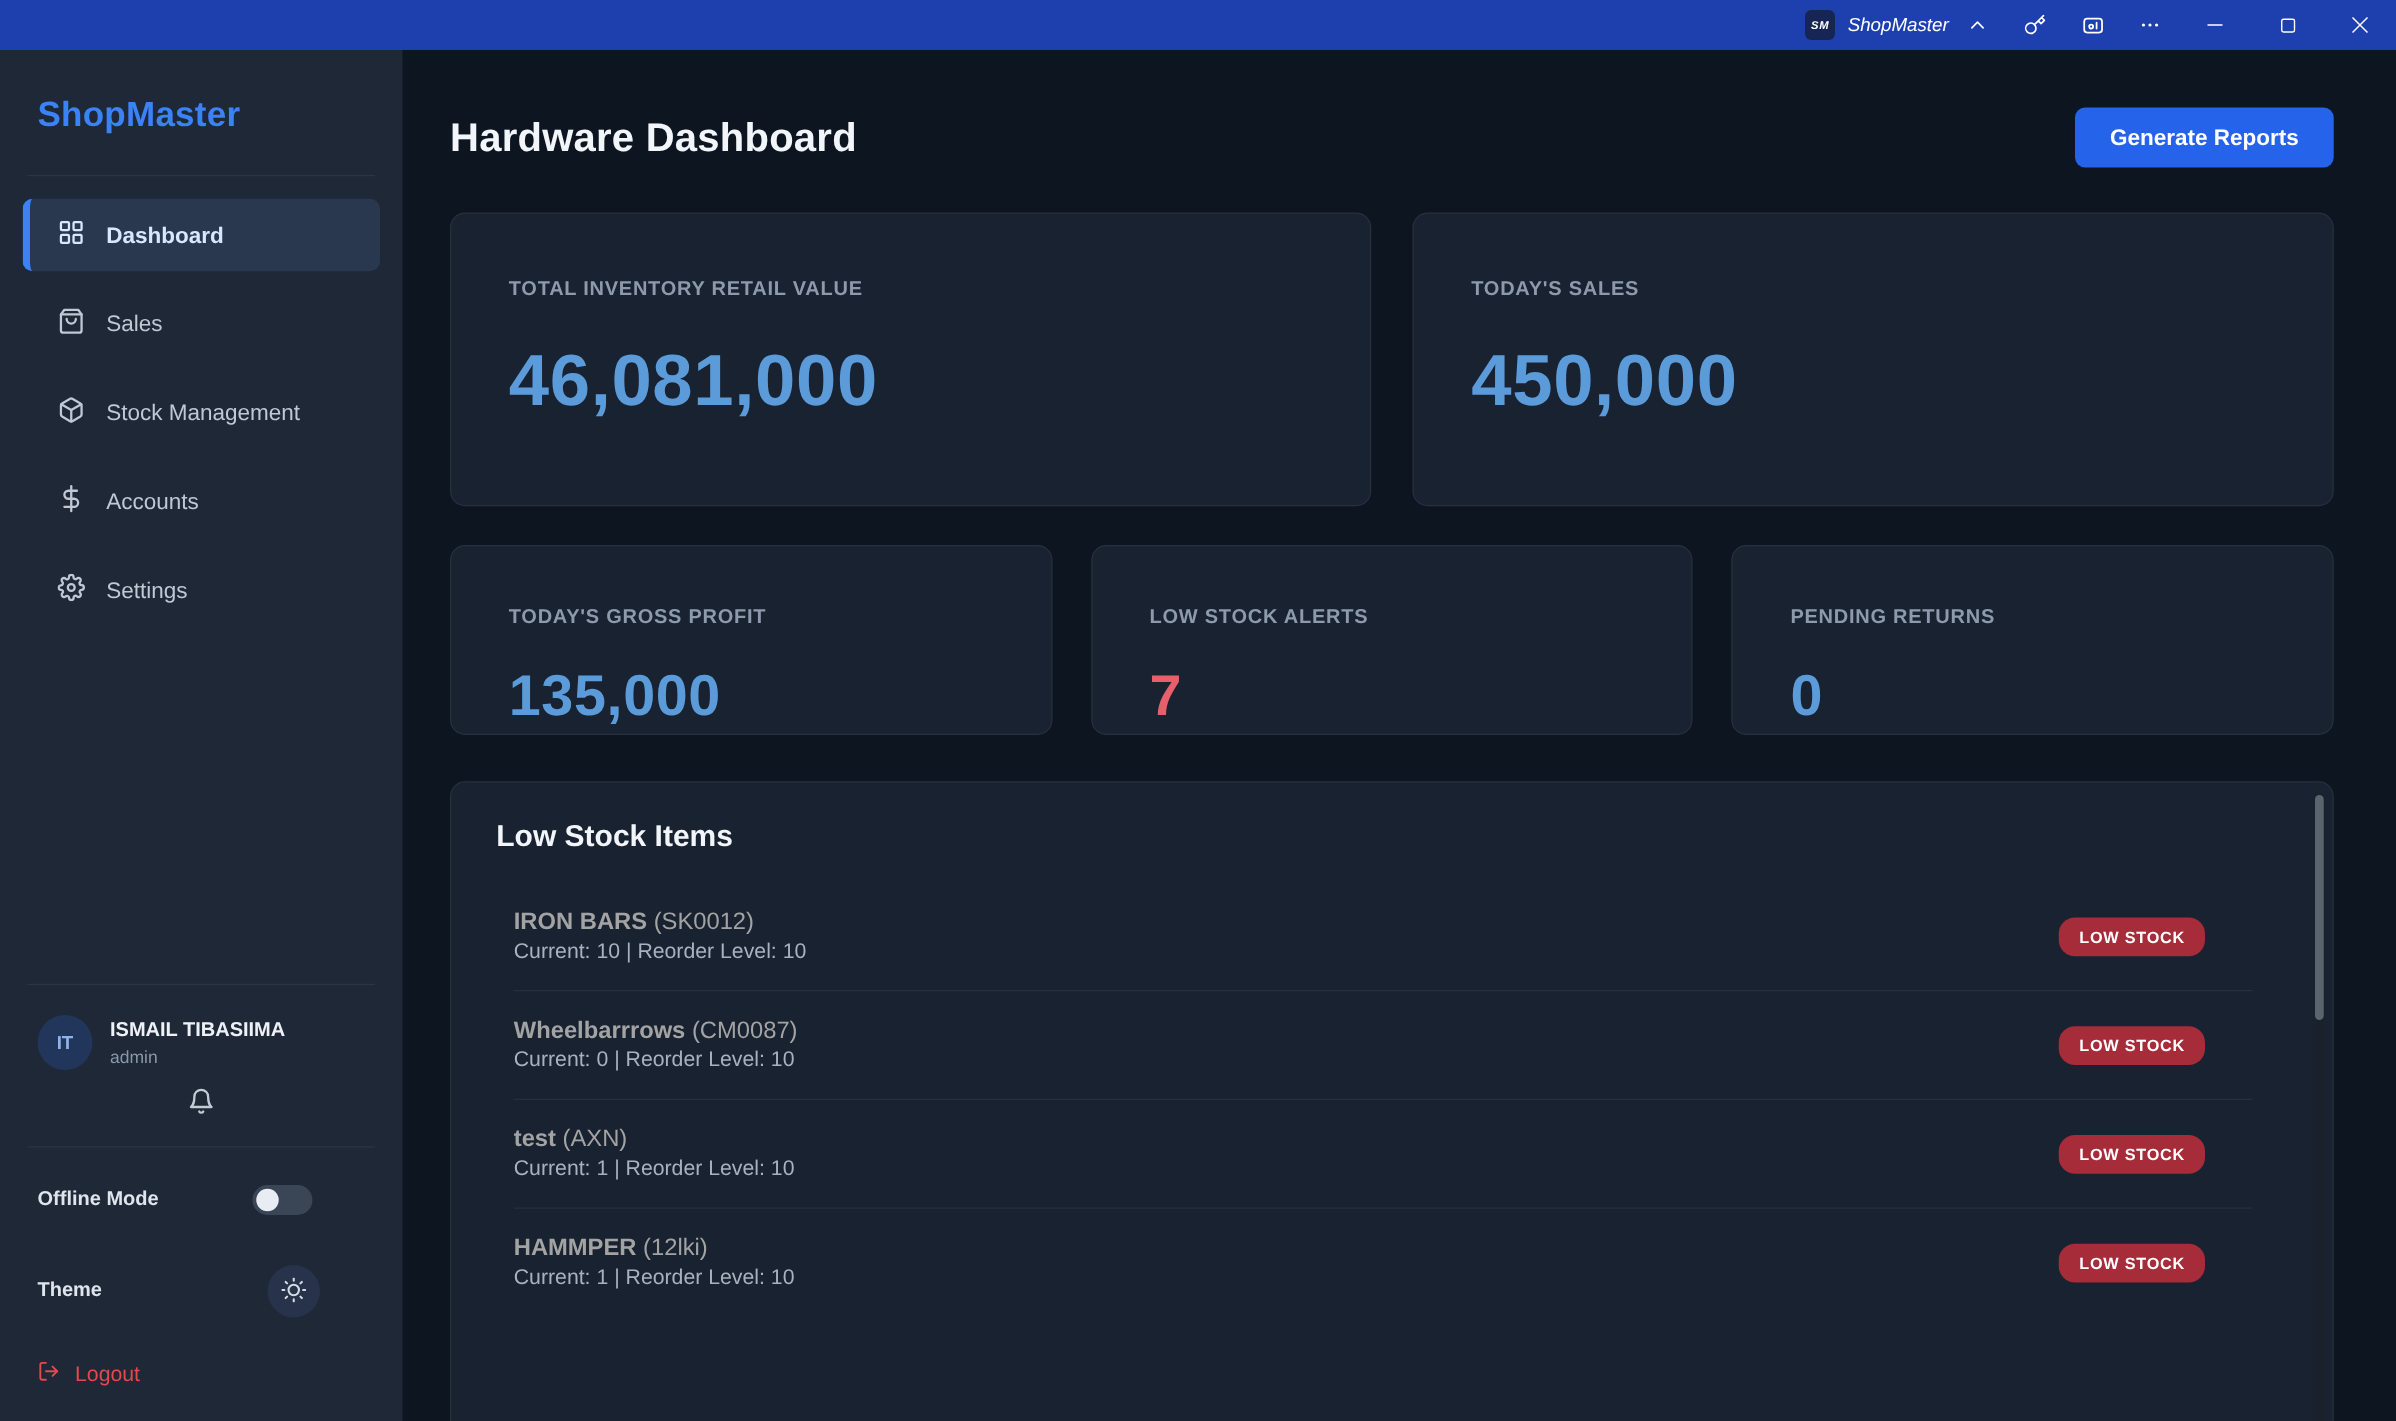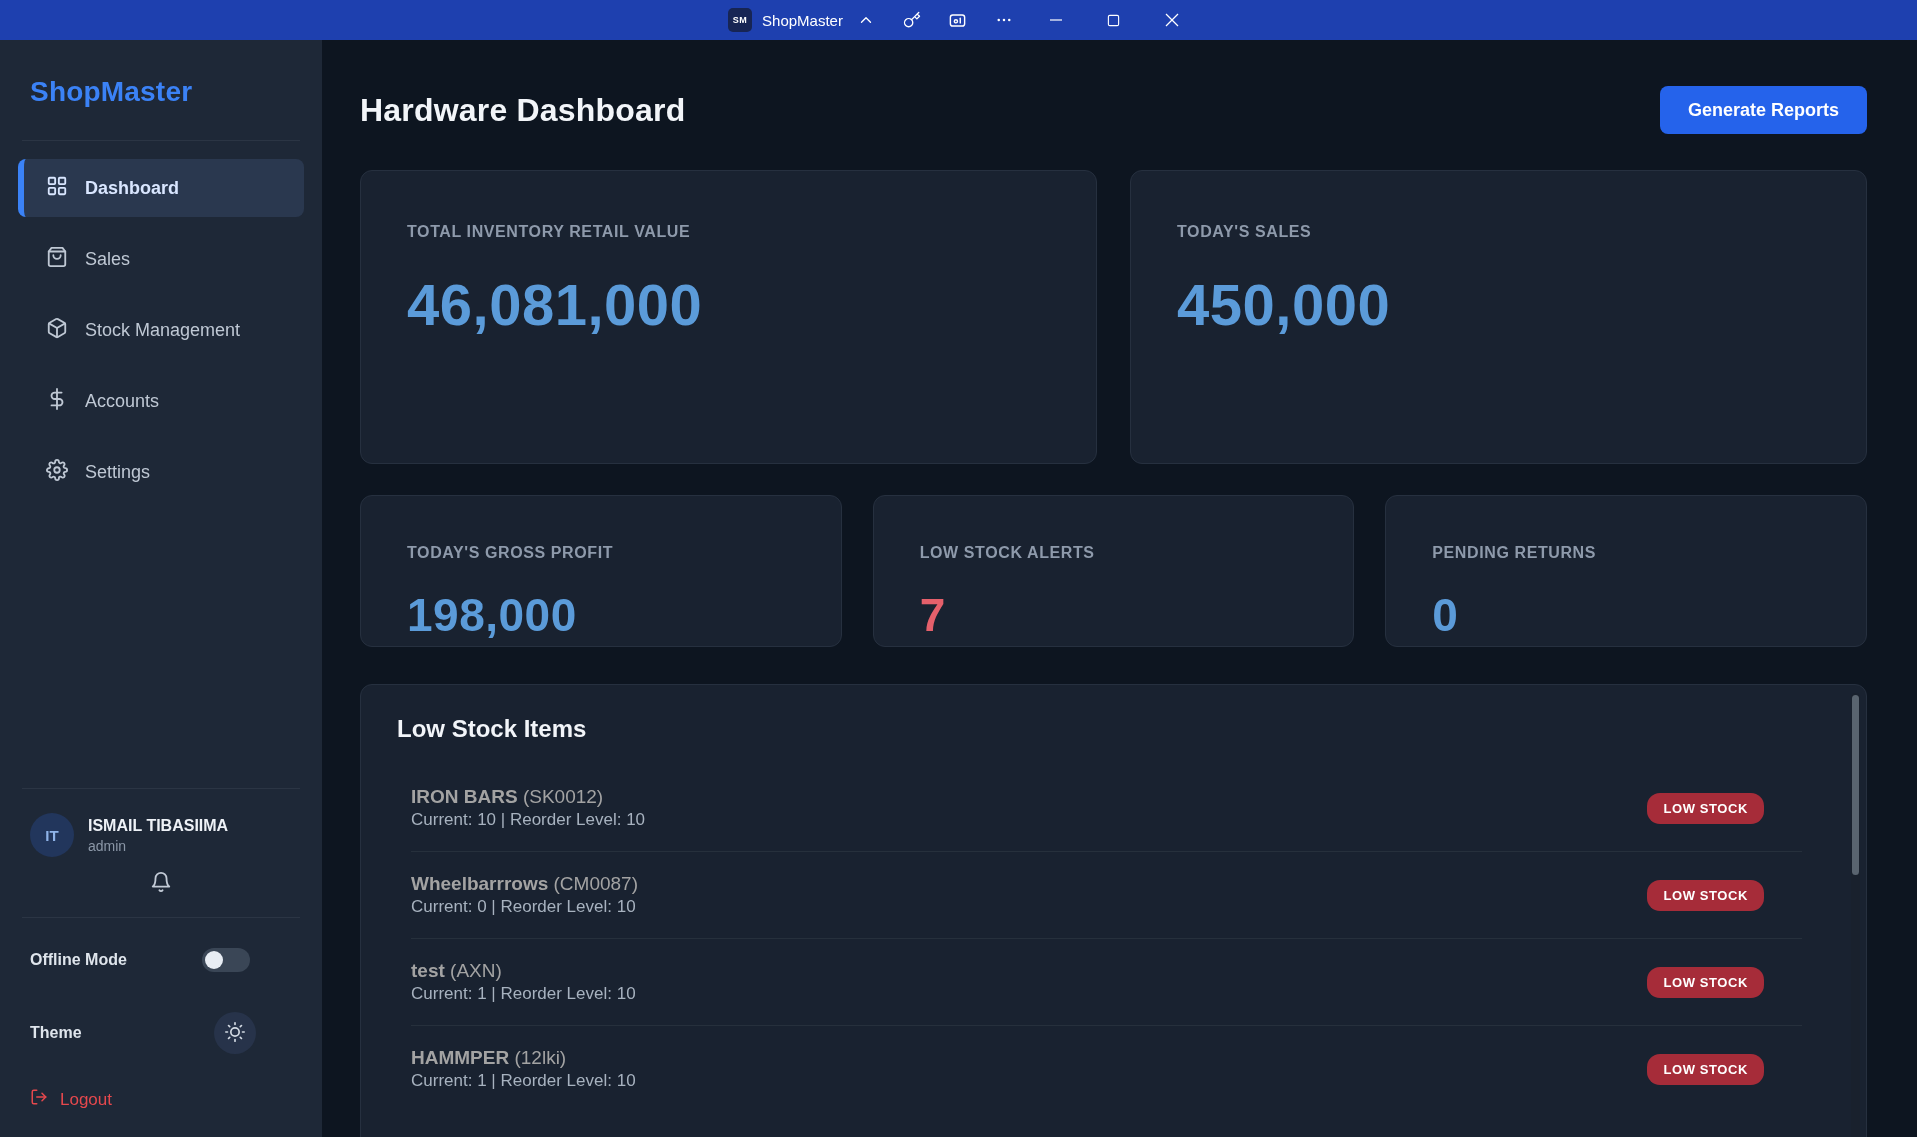--- a/index.html
+++ b/index.html
@@ -9,21 +9,21 @@
     background:#0d1520; color:#e8edf4;
     display:flex; flex-direction:column;
     -webkit-user-select:none; user-select:none;
   }
   :root{
     --titlebar:#1e40af; --sidebar:#1e2837; --card:#192230; --card-border:#26303f;
     --muted:#8e9aab; --blue:#5b9bd9; --red:#e5606b; --badge:#a62c39; --accent:#2563eb;
   }
 
   
-  .titlebar{ height:40px; background:var(--titlebar); display:flex; align-items:center; justify-content:center; flex:0 0 40px; }
+  .titlebar{ height:40px; background:var(--titlebar); display:flex; align-items:center; justify-content:flex-end; flex:0 0 40px;font-style:italic; }
   .titlebar-left{ display:flex; align-items:center; gap:10px; padding-left:12px; }
   .app-logo{ width:24px; height:24px; border-radius:5px; background:#172554; color:#fff; font-size:9px; font-weight:bold;
              display:flex; align-items:center; justify-content:center; letter-spacing:.5px; }
   .app-title{ font-size:15px; color:#fff; }
   .titlebar-right{ display:flex; align-items:stretch; height:40px; }
   .tb-btn{ width:46px; height:40px; background:transparent; border:none; color:#fff; display:flex; align-items:center; justify-content:center; cursor:pointer; }
   .tb-btn.win{ width:58px; }
   .tb-btn svg{ display:block; }
 
   
@@ -61,21 +61,21 @@
 
   
   .main{ flex:1; min-width:0; overflow:hidden; padding:46px 50px 0 38px; display:flex; flex-direction:column; }
   .main-header{ display:flex; align-items:center; justify-content:space-between; margin-bottom:36px; }
   .page-title{ font-size:32px; font-weight:bold; color:#f2f5f9; letter-spacing:.2px; }
   .gen-btn{ background:var(--accent); color:#fff; border:none; border-radius:8px; height:48px; padding:0 28px;
             font-size:18px; font-weight:600; font-family:inherit; cursor:pointer; }
 
   .card{ background:var(--card); border:1px solid var(--card-border); border-radius:12px; }
   .stats-lg{ display:grid; grid-template-columns:1fr 1fr; gap:33px; margin-bottom:31px; }
-  .stats-lg .card{ height:294px; padding:52px 46px; }
+  .stats-lg .card{ height:235px; padding:52px 46px; }
   .stats-sm{ display:grid; grid-template-columns:1fr 1fr 1fr; gap:31px; margin-bottom:37px; }
   .stats-sm .card{ height:152px; padding:48px 46px; }
   .stat-label{ font-size:16px; font-weight:600; color:var(--muted); letter-spacing:.6px; text-transform:uppercase; }
   .stat-value{ font-size:58px; font-weight:bold; margin-top:30px; letter-spacing:.5px; }
   .stats-sm .stat-value{ font-size:46px; margin-top:26px; }
   .stat-value.blue{ color:var(--blue); }
   .stat-value.red{ color:var(--red); }
 
   .panel{ position:relative; min-height:600px; padding:30px 36px; }
   .panel-title{ font-size:24px; font-weight:bold; color:#f2f5f9; margin-bottom:22px; }
@@ -275,21 +275,21 @@
       </div>
       <div class="card">
         <div class="stat-label">TODAY'S SALES</div>
         <div class="stat-value blue">450,000</div>
       </div>
     </div>
 
     <div class="stats-sm">
       <div class="card">
         <div class="stat-label">TODAY'S GROSS PROFIT</div>
-        <div class="stat-value blue">198,000</div>
+        <div class="stat-value blue">135,000</div>
       </div>
       <div class="card">
         <div class="stat-label">LOW STOCK ALERTS</div>
         <div class="stat-value red">7</div>
       </div>
       <div class="card">
         <div class="stat-label">PENDING RETURNS</div>
         <div class="stat-value blue">0</div>
       </div>
     </div>

